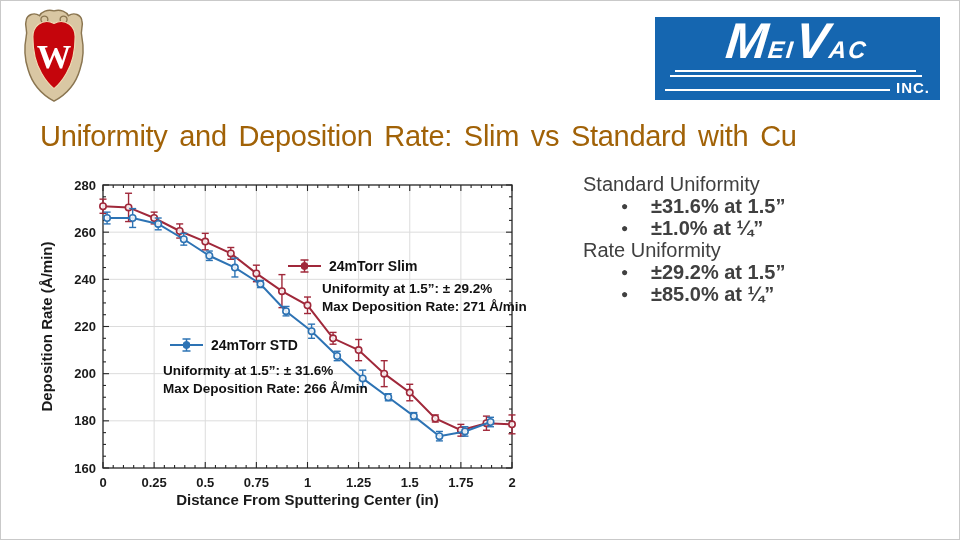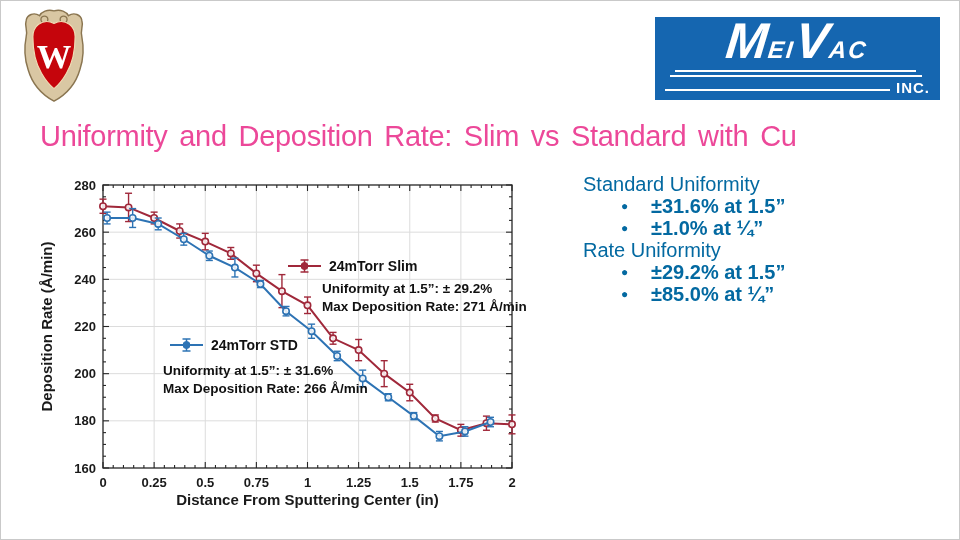--- a/index.html
+++ b/index.html
@@ -38,31 +38,31 @@
   .meivac-line.l1{margin:0 14px 0 10px;}
   .meivac-line.l2{margin:0 8px 0 5px;}
   .meivac-bottomrow{display:flex;align-items:flex-end;margin-top:3px;}
   .meivac-bottomrow .meivac-line{flex:1;margin-bottom:4px;}
   .meivac-inc{
     font-size:15px;font-weight:bold;margin-left:6px;letter-spacing:1px;line-height:1;
   }
   
   .page-title{
     position:absolute;left:40px;top:120px;margin:0;width:880px;
-    font-size:29px;font-weight:400;color:#ec4899;letter-spacing:-0.3px;
+    font-size:29px;font-weight:400;color:#a16207;letter-spacing:-0.3px;
     word-spacing:4px;white-space:nowrap;
   }
   
   .chart-wrap{position:absolute;left:35px;top:172px;}
   .tick{font:bold 13px "Liberation Sans",sans-serif;fill:#1a1a1a;}
   .axis-label{font:bold 15px "Liberation Sans",sans-serif;fill:#1a1a1a;}
   .legend-label{font:bold 14px "Liberation Sans",sans-serif;fill:#111;}
   .ann{font:bold 13.5px "Liberation Sans",sans-serif;fill:#111;}
   
-  .notes{position:absolute;left:583px;top:173px;width:345px;color:#0369a1;font-size:20px;}
+  .notes{position:absolute;left:583px;top:173px;width:345px;color:#404040;font-size:20px;}
   .note-heading{line-height:22px;height:22px;}
   .note-item{display:flex;align-items:center;line-height:22px;height:22px;}
   .bullet{width:30px;margin-left:38px;font-size:12px;text-align:left;}
   .note-text{white-space:nowrap;font-weight:bold;}
 </style>
 </head>
 <body>
 
 <div class="slide">
 

